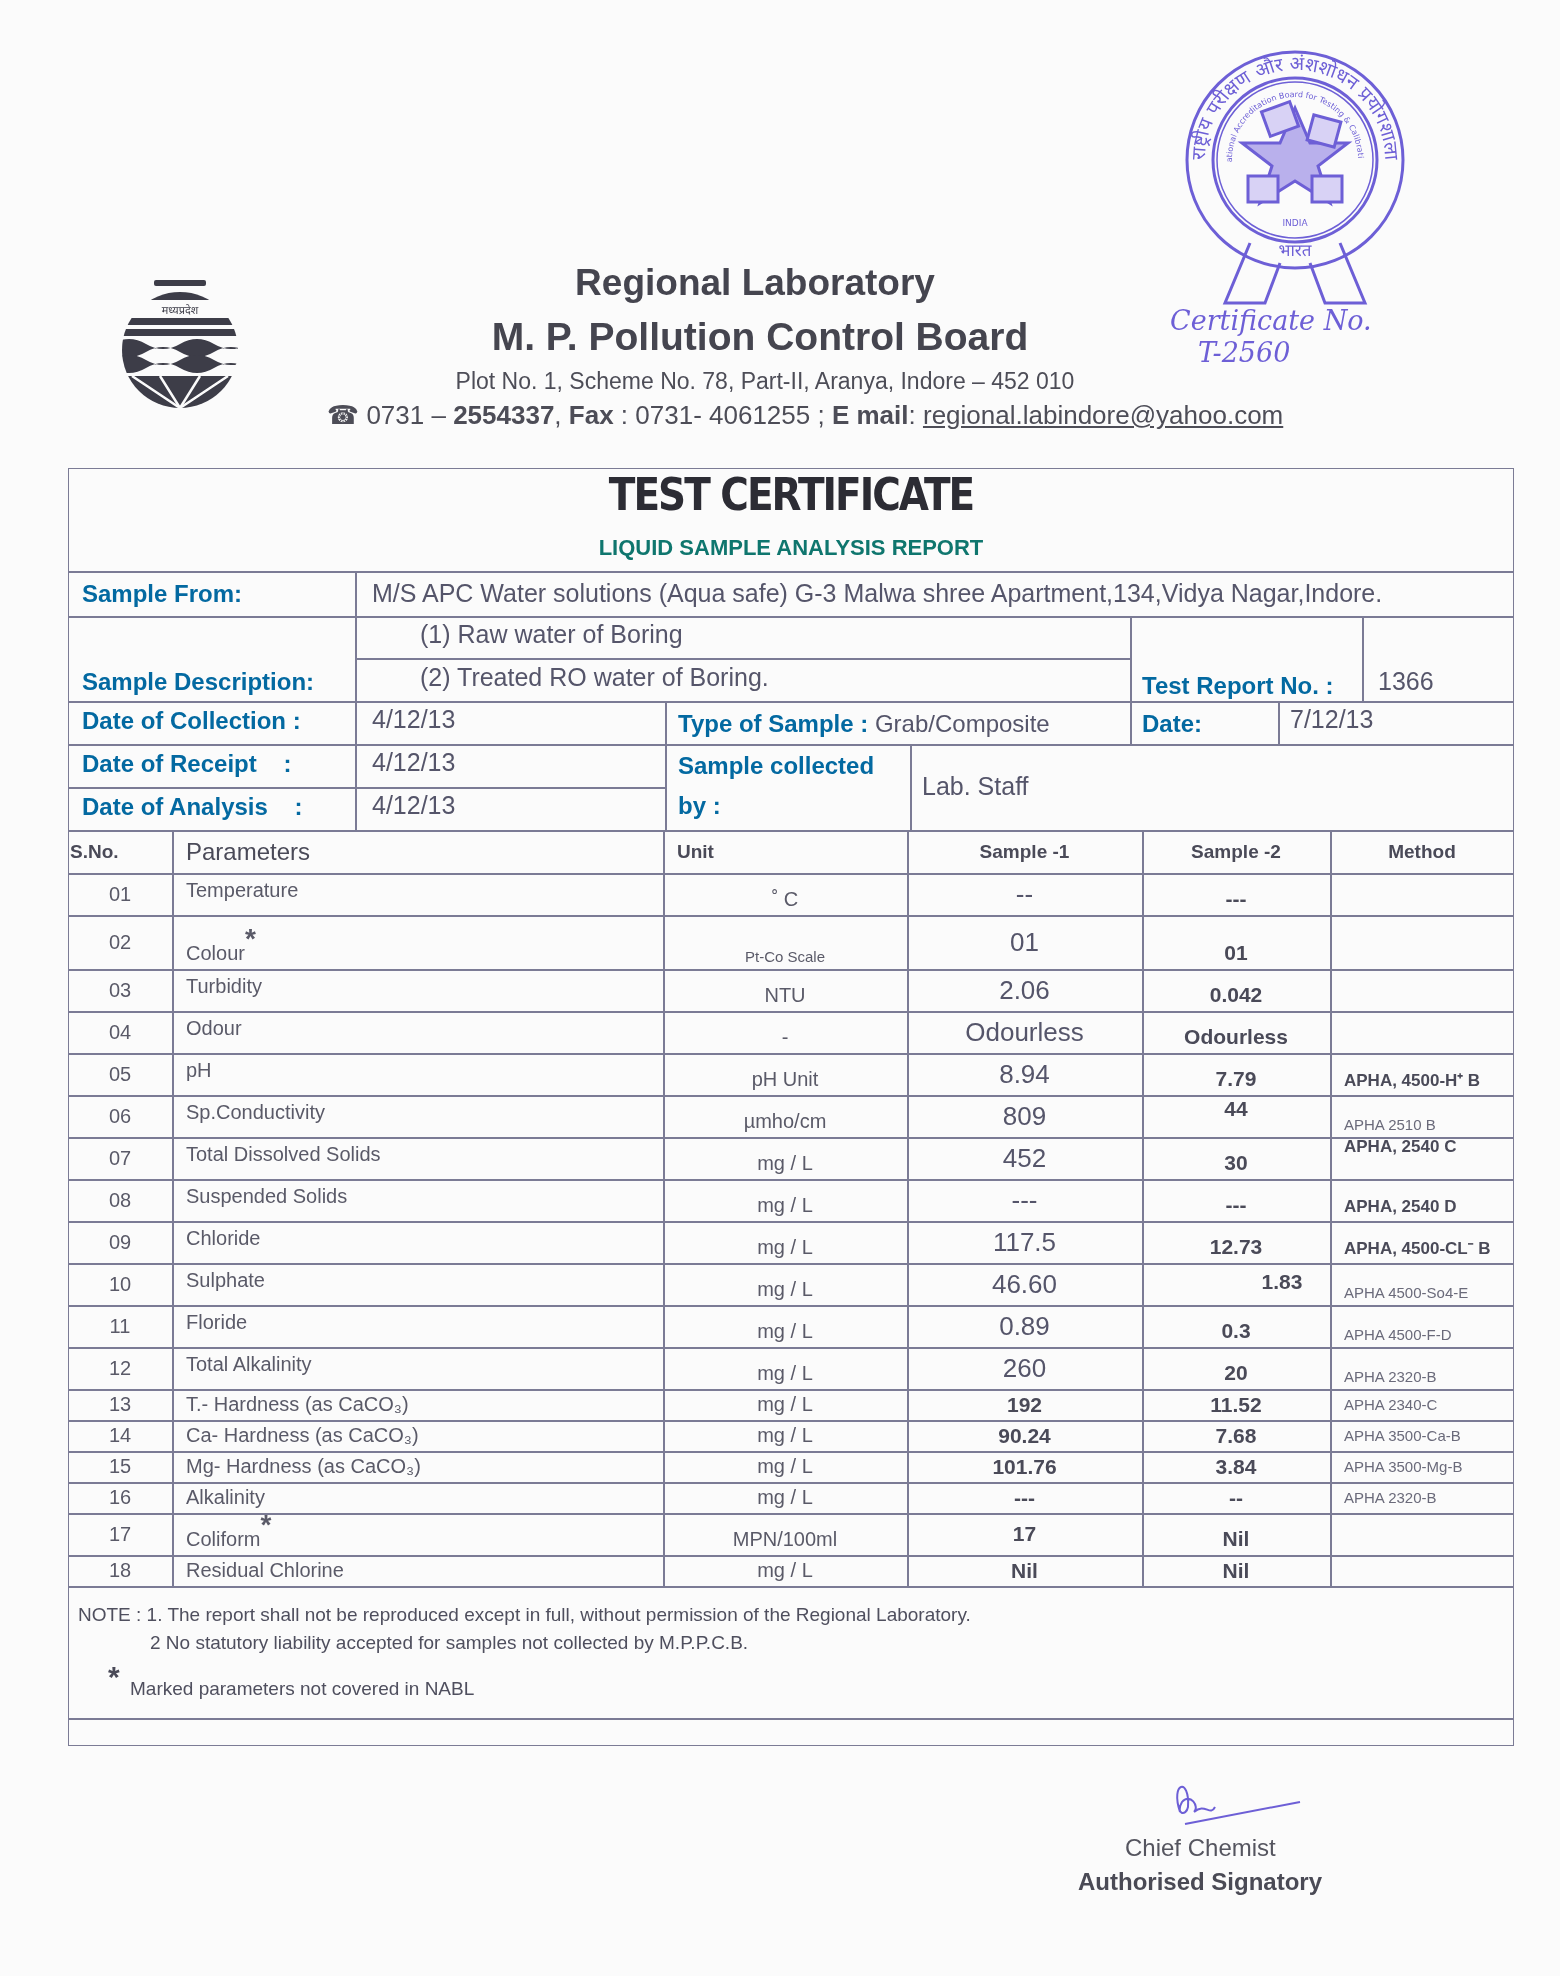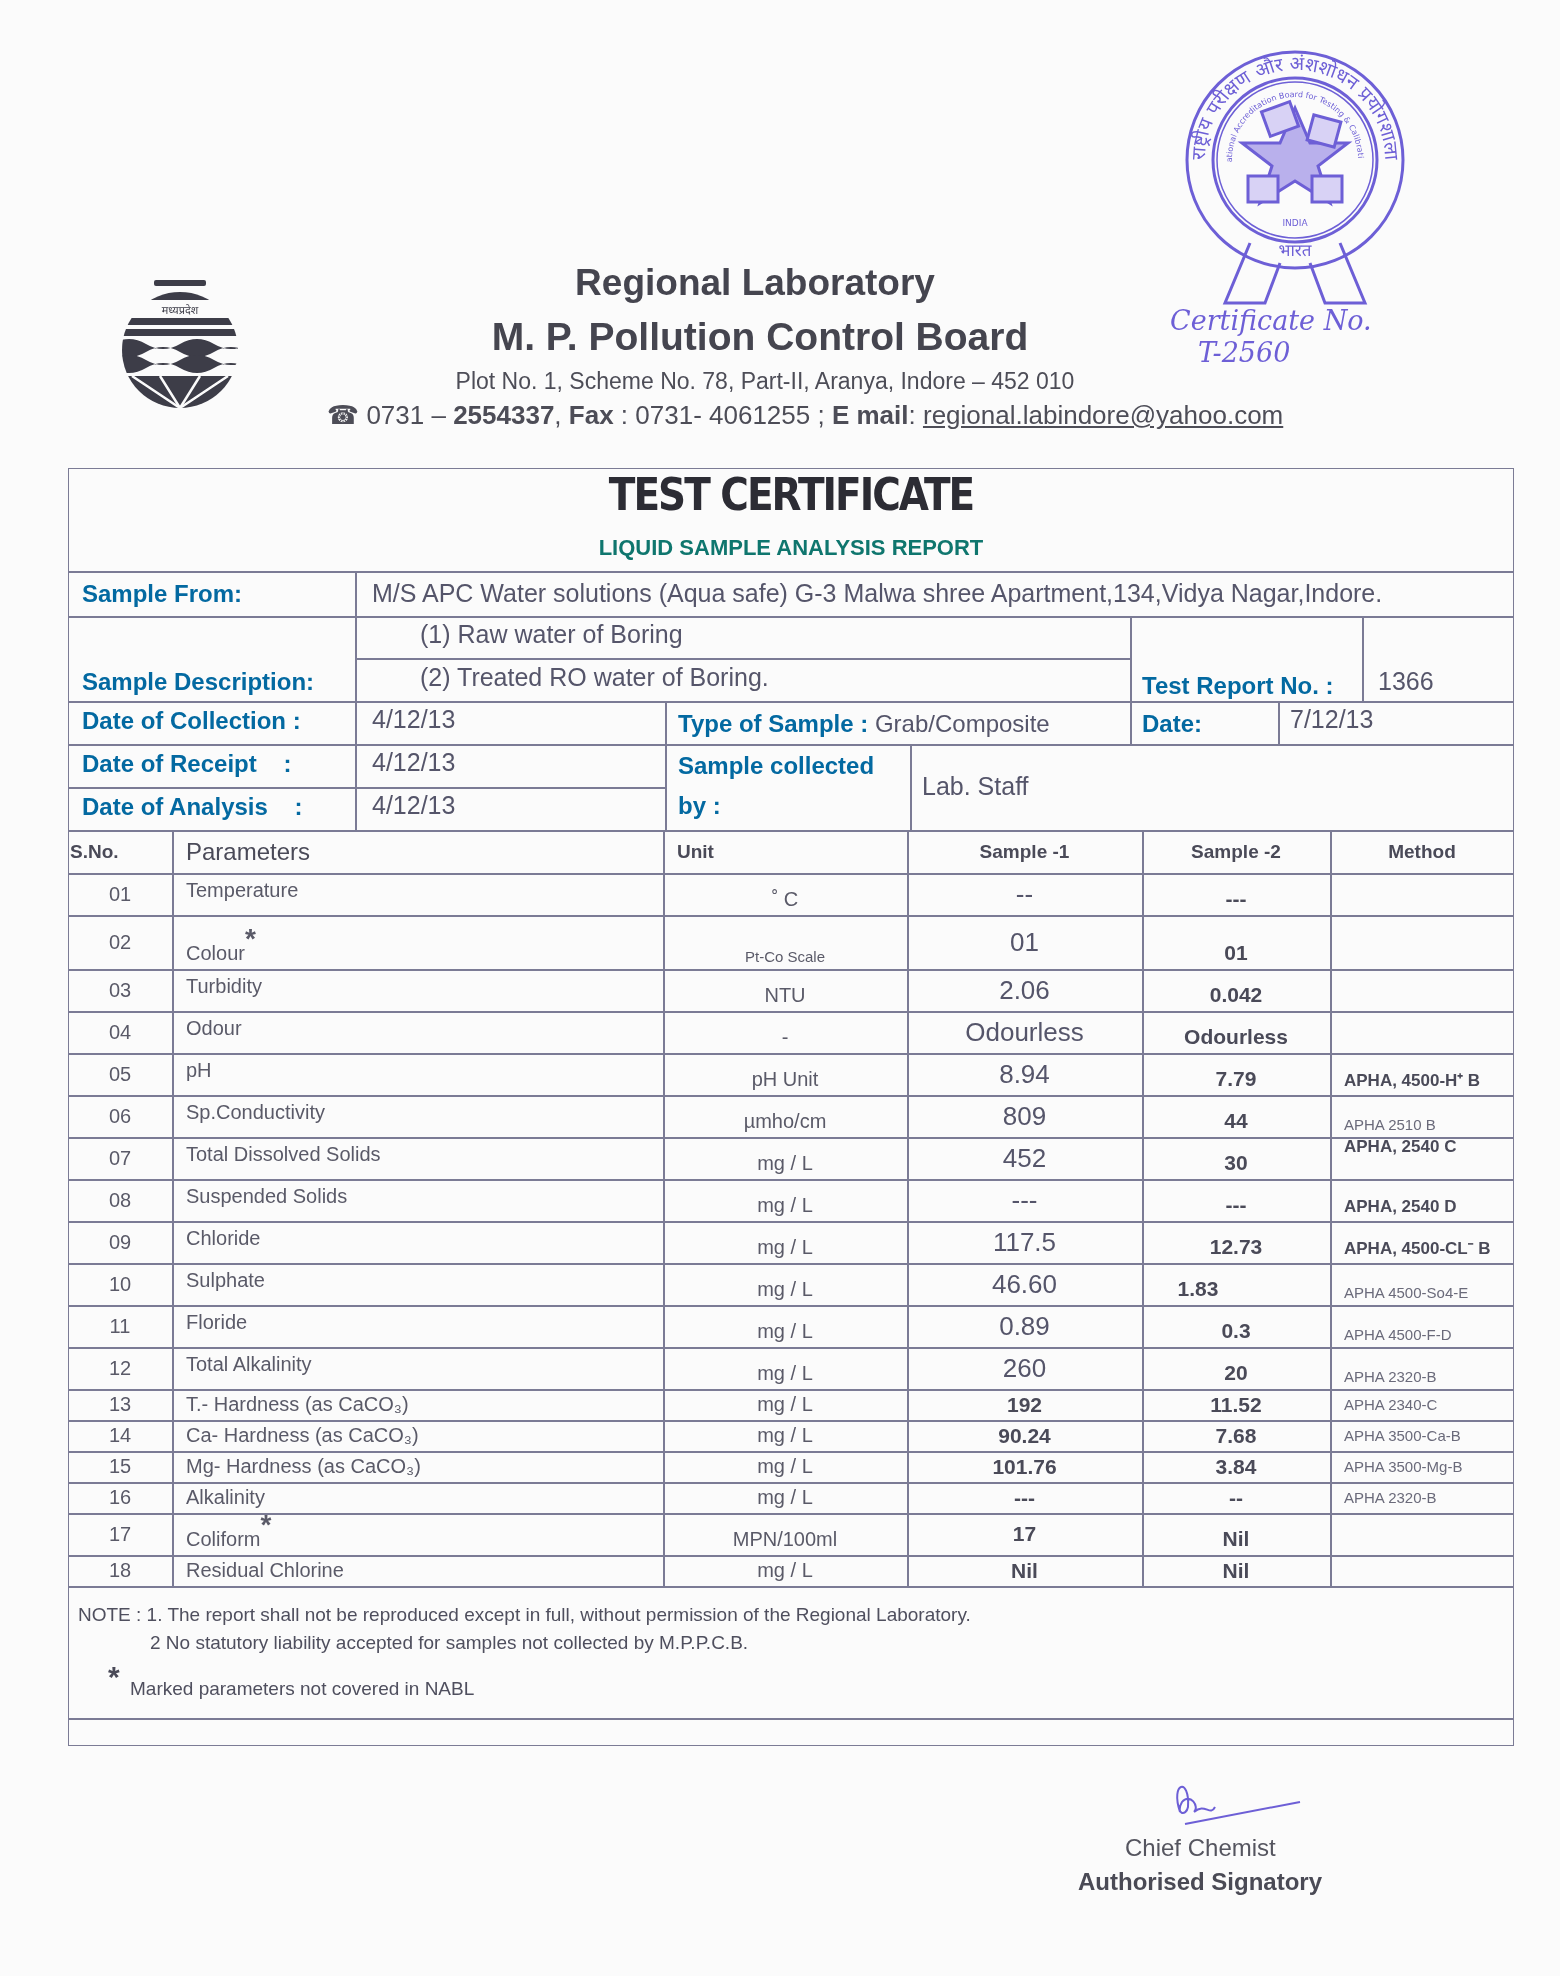--- a/index.html
+++ b/index.html
@@ -275,21 +275,21 @@
     </div>
     <div class="cell " style="left: 172px; width: 491px; top: 1095px; height: 42px; display: flex; align-items: flex-start; justify-content: flex-start; padding-left: 14px; box-sizing: border-box; font-size: 20px; padding-top: 6px;">
       <span>Sp.Conductivity</span>
     </div>
     <div class="cell " style="left: 663px; width: 244px; top: 1095px; height: 42px; display: flex; align-items: flex-end; justify-content: center; box-sizing: border-box; font-size: 20px; padding-bottom: 4px;">
       <span>µmho/cm</span>
     </div>
     <div class="cell s1" style="left: 907px; width: 235px; top: 1095px; height: 42px; display: flex; align-items: center; justify-content: center; box-sizing: border-box;">
       <span>809</span>
     </div>
-    <div class="cell s2" style="left: 1142px; width: 188px; top: 1095px; height: 42px; display: flex; align-items: flex-end; justify-content: center; box-sizing: border-box; padding-bottom: 4px;">
+    <div class="cell s2" style="left: 1142px; width: 188px; top: 1095px; height: 42px; display: flex; align-items: flex-end; justify-content: center; box-sizing: border-box; padding-bottom: 16px;">
       <span>44</span>
     </div>
     <div class="cell meth" style="left: 1330px; width: 184px; top: 1095px; height: 42px; display: flex; align-items: flex-end; justify-content: flex-start; padding-left: 14px; box-sizing: border-box; padding-bottom: 4px;">
       <span>APHA 2510 B</span>
     </div>
     <div class="cell ctr" style="left: 68px; width: 104px; top: 1137px; height: 42px; display: flex; align-items: center; justify-content: center; box-sizing: border-box; font-size: 20px;">
       <span>07</span>
     </div>
     <div class="cell " style="left: 172px; width: 491px; top: 1137px; height: 42px; display: flex; align-items: flex-start; justify-content: flex-start; padding-left: 14px; box-sizing: border-box; font-size: 20px; padding-top: 6px;">
       <span>Total Dissolved Solids</span>
@@ -347,21 +347,21 @@
     </div>
     <div class="cell " style="left: 172px; width: 491px; top: 1263px; height: 42px; display: flex; align-items: flex-start; justify-content: flex-start; padding-left: 14px; box-sizing: border-box; font-size: 20px; padding-top: 6px;">
       <span>Sulphate</span>
     </div>
     <div class="cell " style="left: 663px; width: 244px; top: 1263px; height: 42px; display: flex; align-items: flex-end; justify-content: center; box-sizing: border-box; font-size: 20px; padding-bottom: 4px;">
       <span>mg / L</span>
     </div>
     <div class="cell s1" style="left: 907px; width: 235px; top: 1263px; height: 42px; display: flex; align-items: center; justify-content: center; box-sizing: border-box;">
       <span>46.60</span>
     </div>
-    <div class="cell s2" style="left: 1104px; width: 188px; top: 1263px; height: 42px; display: flex; align-items: flex-end; justify-content: center; box-sizing: border-box; padding-bottom: 4px;">
+    <div class="cell s2" style="left: 1188px; width: 188px; top: 1263px; height: 42px; display: flex; align-items: center; justify-content: center; box-sizing: border-box; padding-bottom: 4px;">
       <span>1.83</span>
     </div>
     <div class="cell meth" style="left: 1330px; width: 184px; top: 1263px; height: 42px; display: flex; align-items: flex-end; justify-content: flex-start; padding-left: 14px; box-sizing: border-box; padding-bottom: 4px;">
       <span>APHA 4500-So4-E</span>
     </div>
     <div class="cell ctr" style="left: 68px; width: 104px; top: 1305px; height: 42px; display: flex; align-items: center; justify-content: center; box-sizing: border-box; font-size: 20px;">
       <span>11</span>
     </div>
     <div class="cell " style="left: 172px; width: 491px; top: 1305px; height: 42px; display: flex; align-items: flex-start; justify-content: flex-start; padding-left: 14px; box-sizing: border-box; font-size: 20px; padding-top: 6px;">
       <span>Floride</span>

